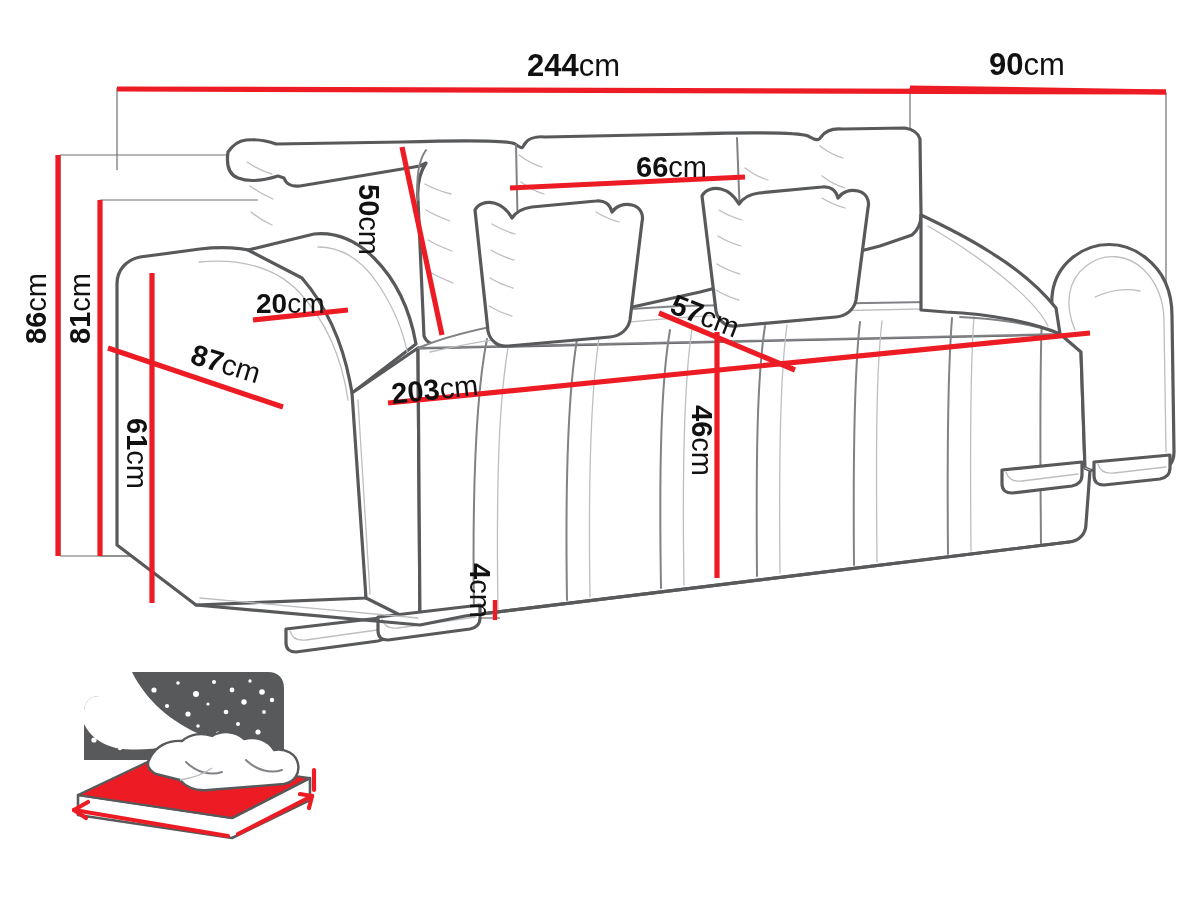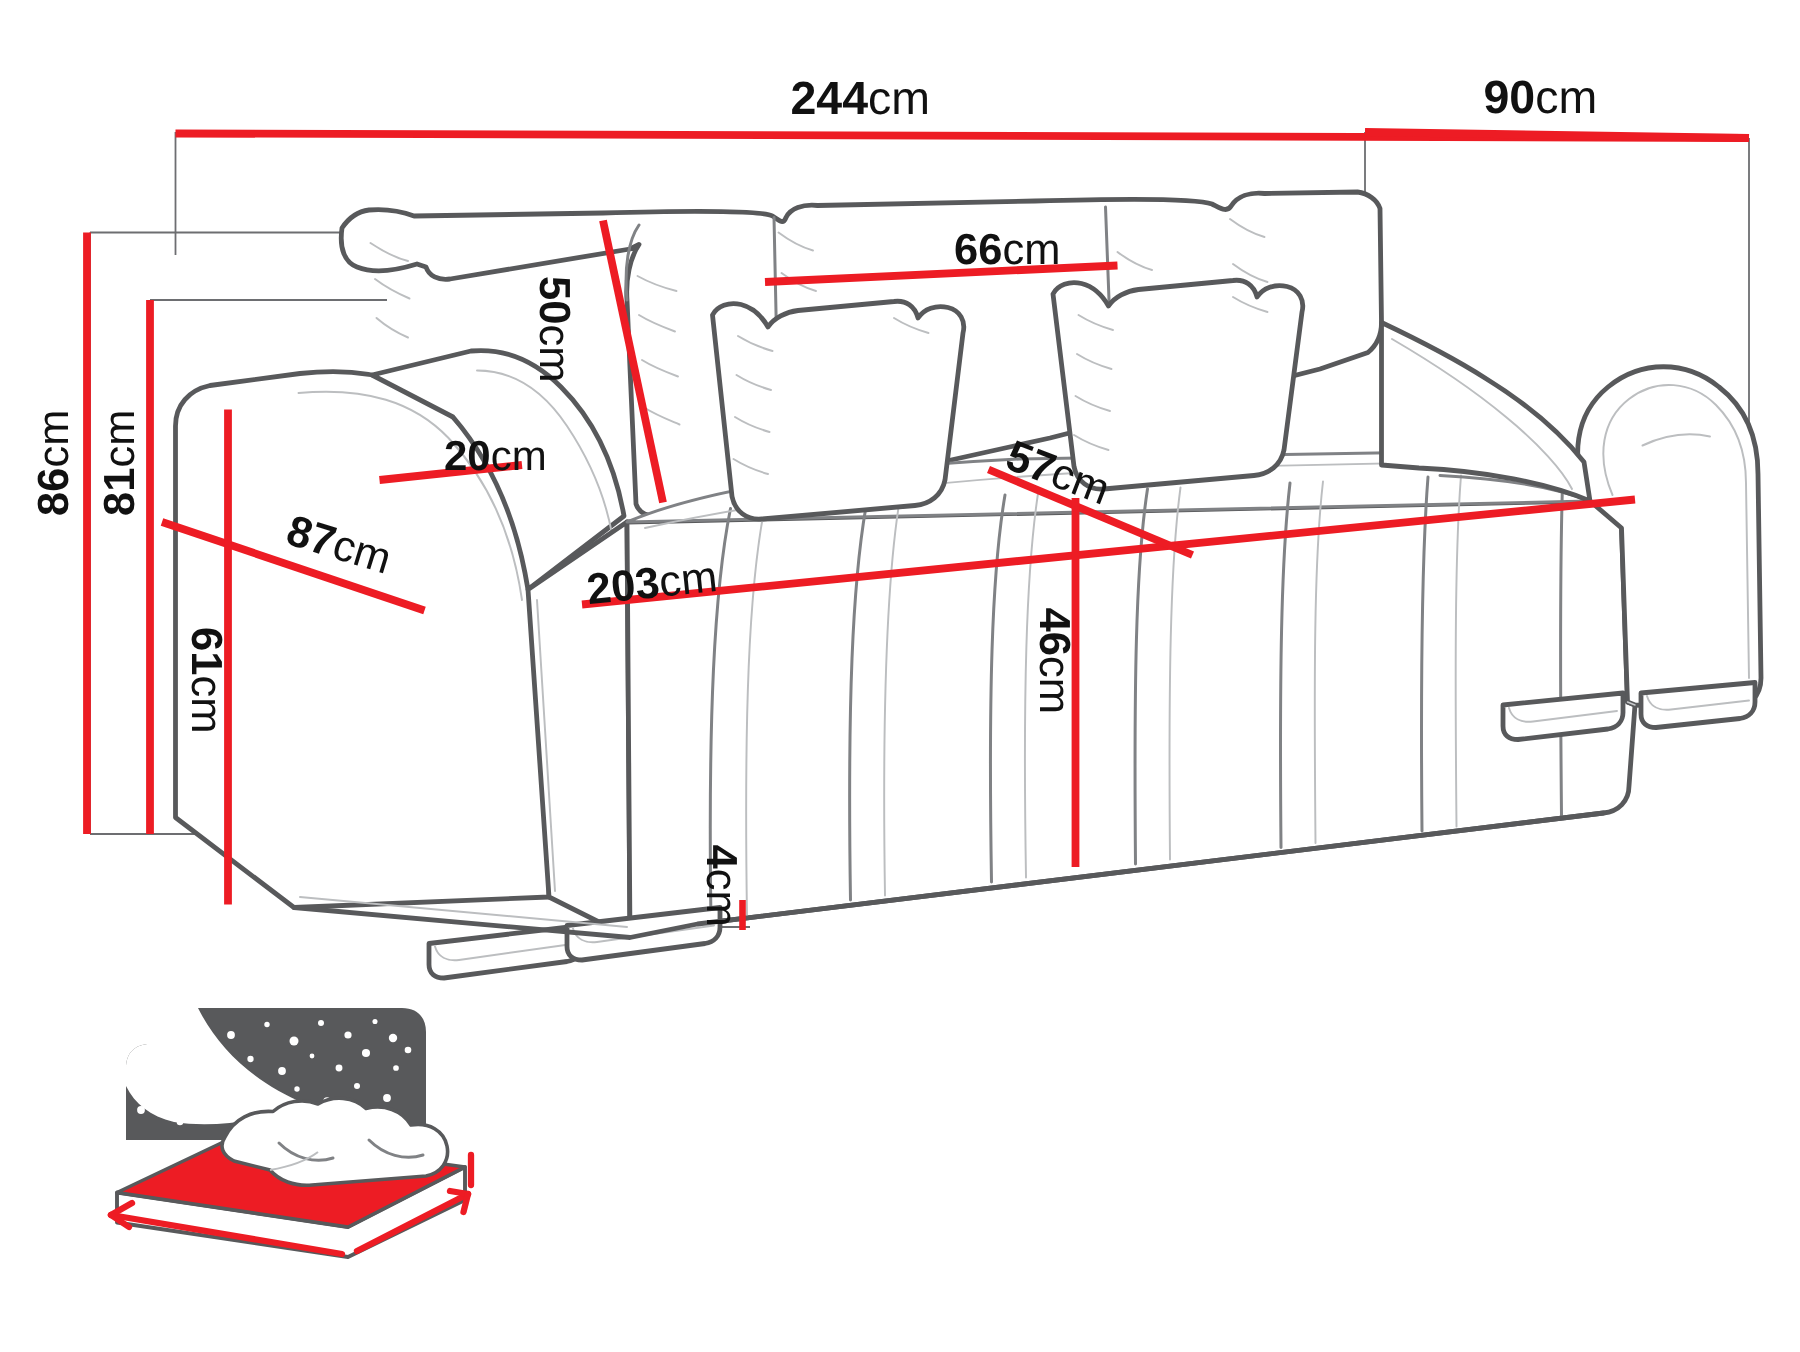--- a/index.html
+++ b/index.html
@@ -366,21 +366,21 @@
   </div>
 
   <div class="dim-label" style="left:595px; top:153px; font-size:29px;margin-left:41px;">
     <span class="num">66</span><span class="unit">cm</span>
   </div>
 
   <div class="dim-label" style="left:383px; top:184px; font-size:29px; transform:rotate(90deg); transform-origin:left top;">
     <span class="num">50</span><span class="unit">cm</span>
   </div>
 
-  <div class="dim-label" style="left:256px; top:290px; font-size:28px;margin-left:40px;">
+  <div class="dim-label" style="left:256px; top:290px; font-size:28px;">
     <span class="num">20</span><span class="unit">cm</span>
   </div>
 
   <div class="dim-label" style="left:196px; top:340px; font-size:29px; transform:rotate(17deg); transform-origin:left top;">
     <span class="num">87</span><span class="unit">cm</span>
   </div>
 
   <div class="dim-label" style="left:677px; top:290px; font-size:29px; transform:rotate(21deg); transform-origin:left top;">
     <span class="num">57</span><span class="unit">cm</span>
   </div>

